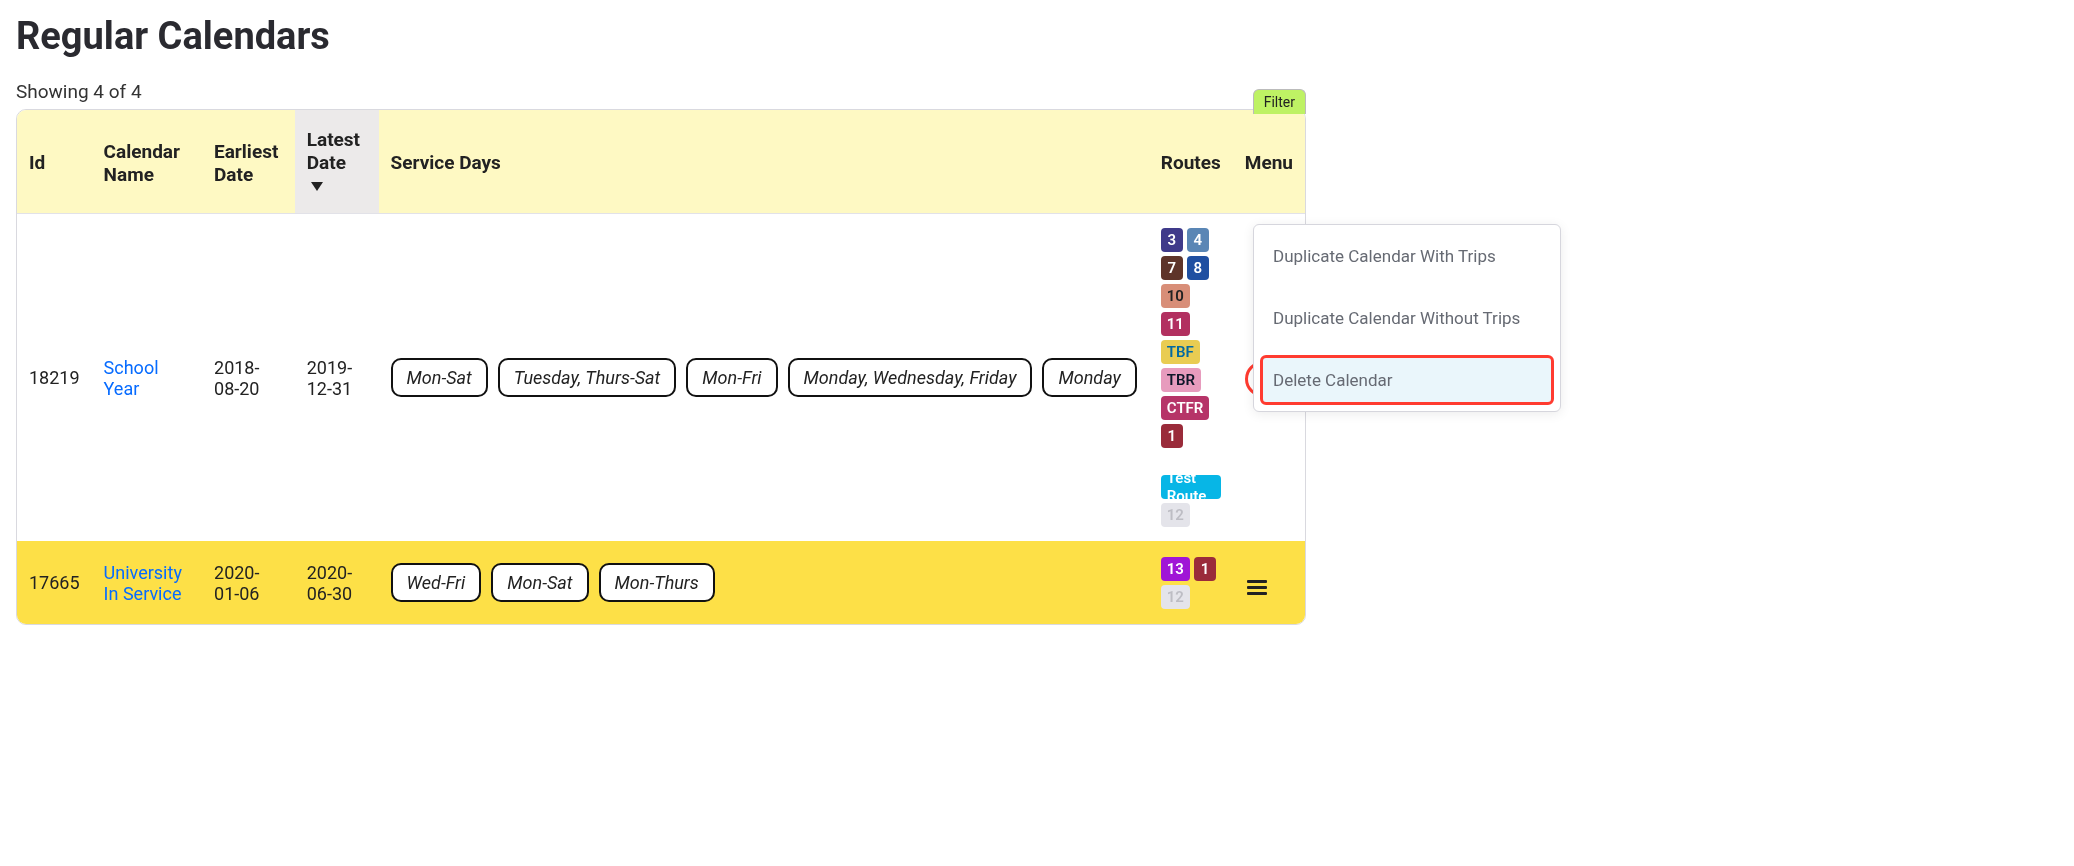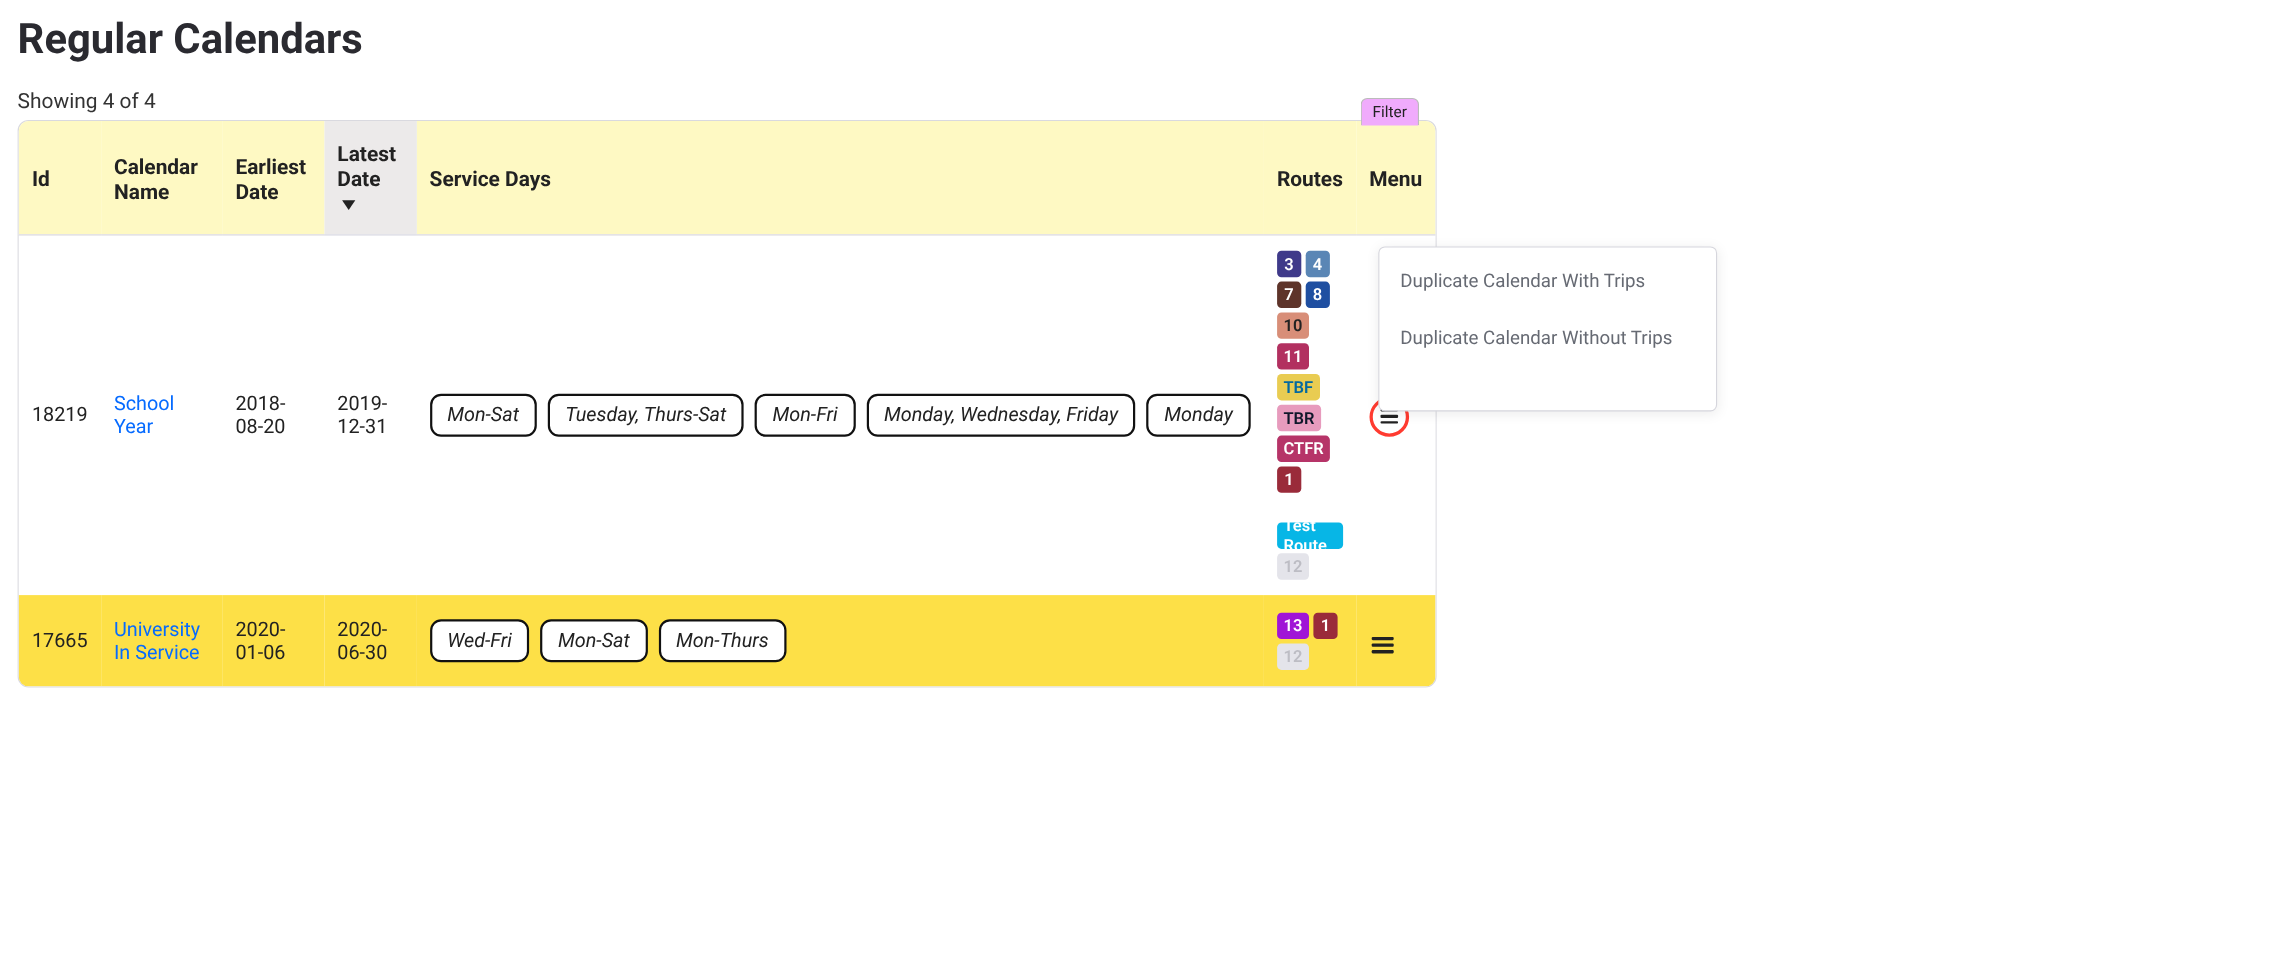--- a/index.html
+++ b/index.html
@@ -21,23 +21,23 @@
     color: #2a2a30;
     margin: 4px 0 22px 0;
   }
   .showing {
     font-size: 19px;
     color: #333;
     margin-bottom: 6px;
   }
   .filter-tab {
     position: absolute;
-    right: 16px;
+    right: 0;
     top: 75px;
-    background: #f0abfc;
+    background: #bef264;
     border: 1px solid #bbb;
     border-bottom: none;
     border-radius: 6px 6px 0 0;
     padding: 4px 10px;
     font-size: 14px;
     cursor: pointer;
     z-index: 2;
   }
   .table-card {
     border: 1px solid #d9d9df;
@@ -147,21 +147,21 @@
     left: 1237px;
     width: 308px;
     min-height: 150px;
     background: #fff;
     border: 1px solid #d6d6dd;
     border-radius: 6px;
     box-shadow: 0 2px 12px rgba(0,0,0,0.08);
     padding: 6px;
     display: flex;
     flex-direction: column;
-    gap: 2px;
+    gap: 12px;
     z-index: 10;
   }
   .dropdown-item {
     font-size: 17px;
     color: #666a73;
     padding: 12px 10px;
     border-radius: 6px;
     cursor: pointer;
     border: 3px solid transparent;
   }
@@ -257,14 +257,15 @@
                 <span></span>
               </div></td>
           </tr>
         </tbody>
     </table>
   </div>
 
   <div class="dropdown" id="dropdown">
       <div class="dropdown-item">Duplicate Calendar With Trips</div>
       <div class="dropdown-item">Duplicate Calendar Without Trips</div>
+      <div class="dropdown-item selected">Delete Calendar</div>
     </div>
 </div>
 
 </body></html>

